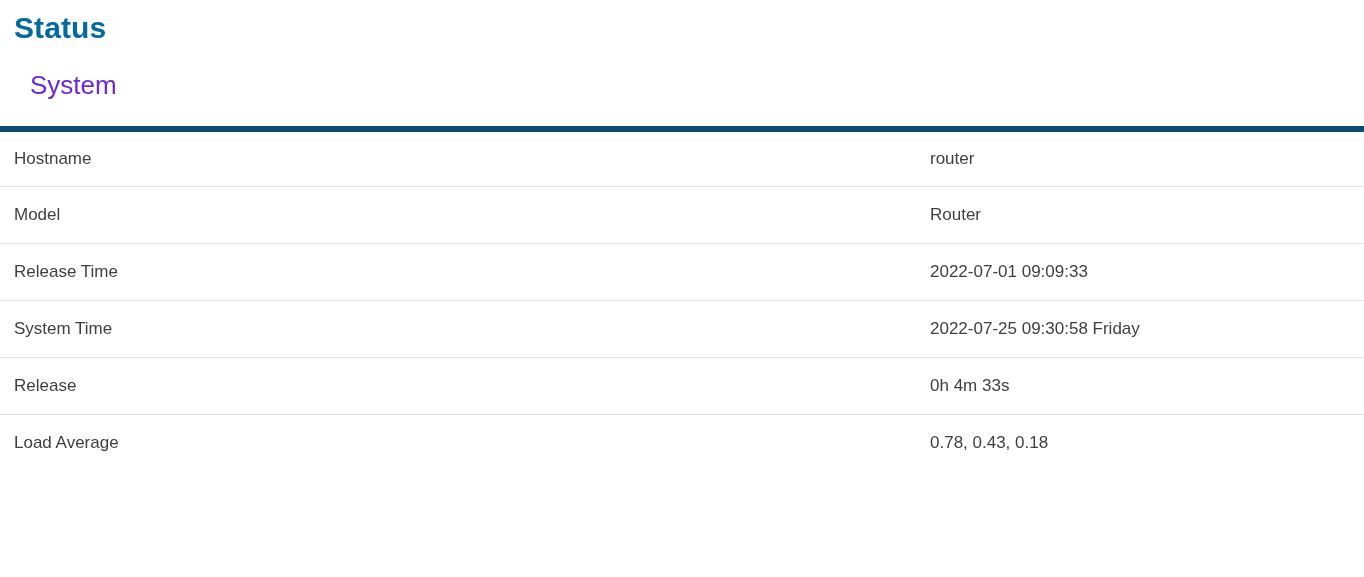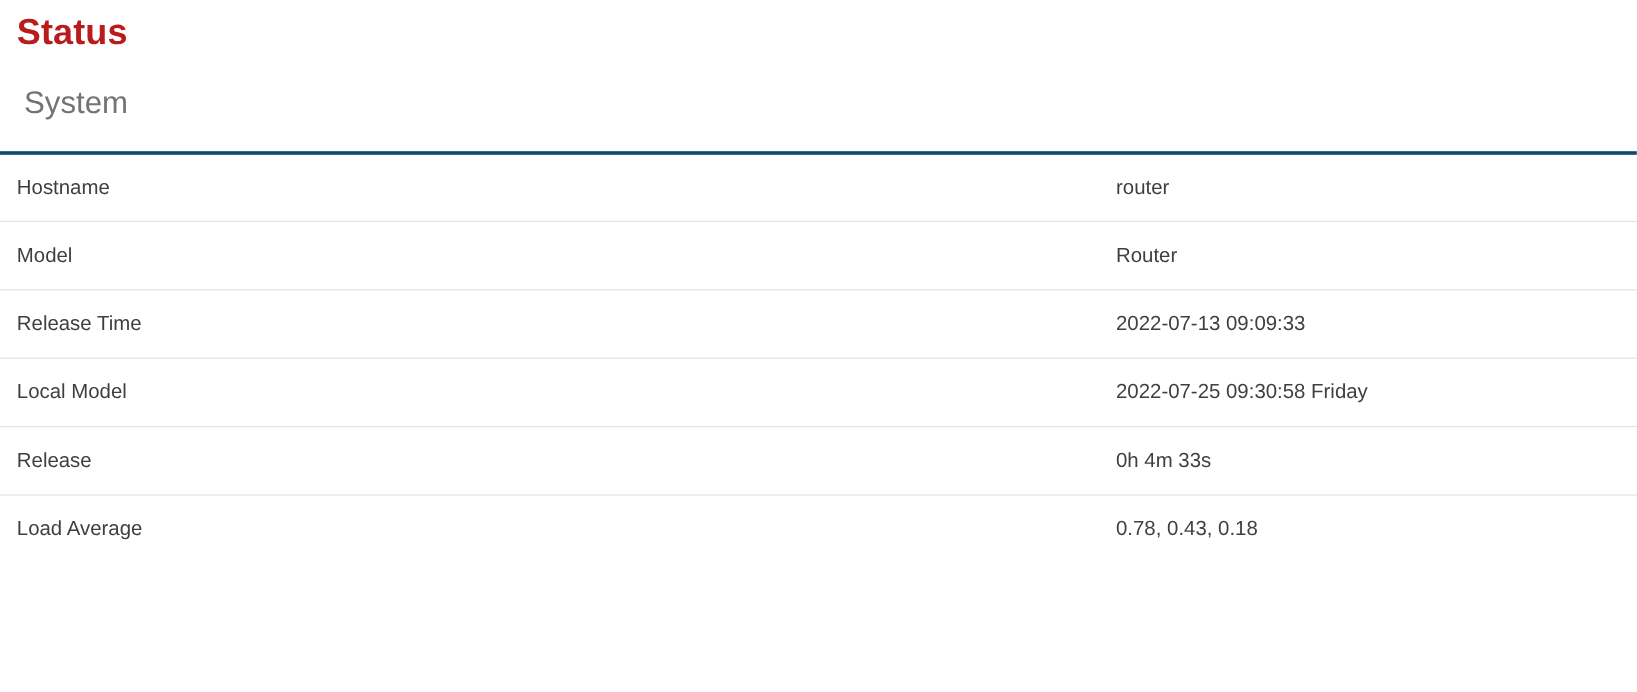--- a/index.html
+++ b/index.html
@@ -22,31 +22,31 @@
     box-sizing: border-box;
     padding: 0 0 0 0;
   }
 
   .page-title {
     margin: 0;
     padding: 10px 0 0 14px;
     font-size: 30px;
     line-height: 36px;
     font-weight: bold;
-    color: #b91c1c;
+    color: #0369a1;
     letter-spacing: 0.1px;
   }
 
   .section-title {
     margin: 0;
-    padding: 24px 0 0 20px;
+    padding: 24px 0 0 30px;
     font-size: 26px;
     line-height: 30px;
     font-weight: normal;
-    color: #737373;
+    color: #6d28d9;
   }
 
   .info-table {
     margin-top: 26px;
     width: 1364px;
     border-collapse: collapse;
     table-layout: fixed;
   }
 
   .info-table tr {
@@ -71,21 +71,21 @@
   }
 
   .cell-value {
     width: 899px;
     padding-left: 465px !important;
     box-sizing: border-box;
   }
 
   
   .info-table tr:first-child td {
-    border-top: 3px solid #0c4a6e;
+    border-top: 6px solid #0c4a6e;
     margin-left: 24px;
   }
 </style>
 </head>
 <body>
 
 <div class="page">
 
   <h1 class="page-title">Status</h1>
 
@@ -101,25 +101,25 @@
 
       <tr>
         <td class="cell-label">Model</td>
         <td class="cell-value">Router</td>
       </tr>
 
 
 
       <tr>
         <td class="cell-label">Release Time</td>
-        <td class="cell-value">2022-07-13 09:09:33</td>
+        <td class="cell-value">2022-07-01 09:09:33</td>
       </tr>
 
       <tr>
-        <td class="cell-label">Local Model</td>
+        <td class="cell-label">System Time</td>
         <td class="cell-value">2022-07-25 09:30:58 Friday</td>
       </tr>
 
       <tr>
         <td class="cell-label">Release</td>
         <td class="cell-value">0h 4m 33s</td>
       </tr>
 
       <tr>
         <td class="cell-label">Load Average</td>

